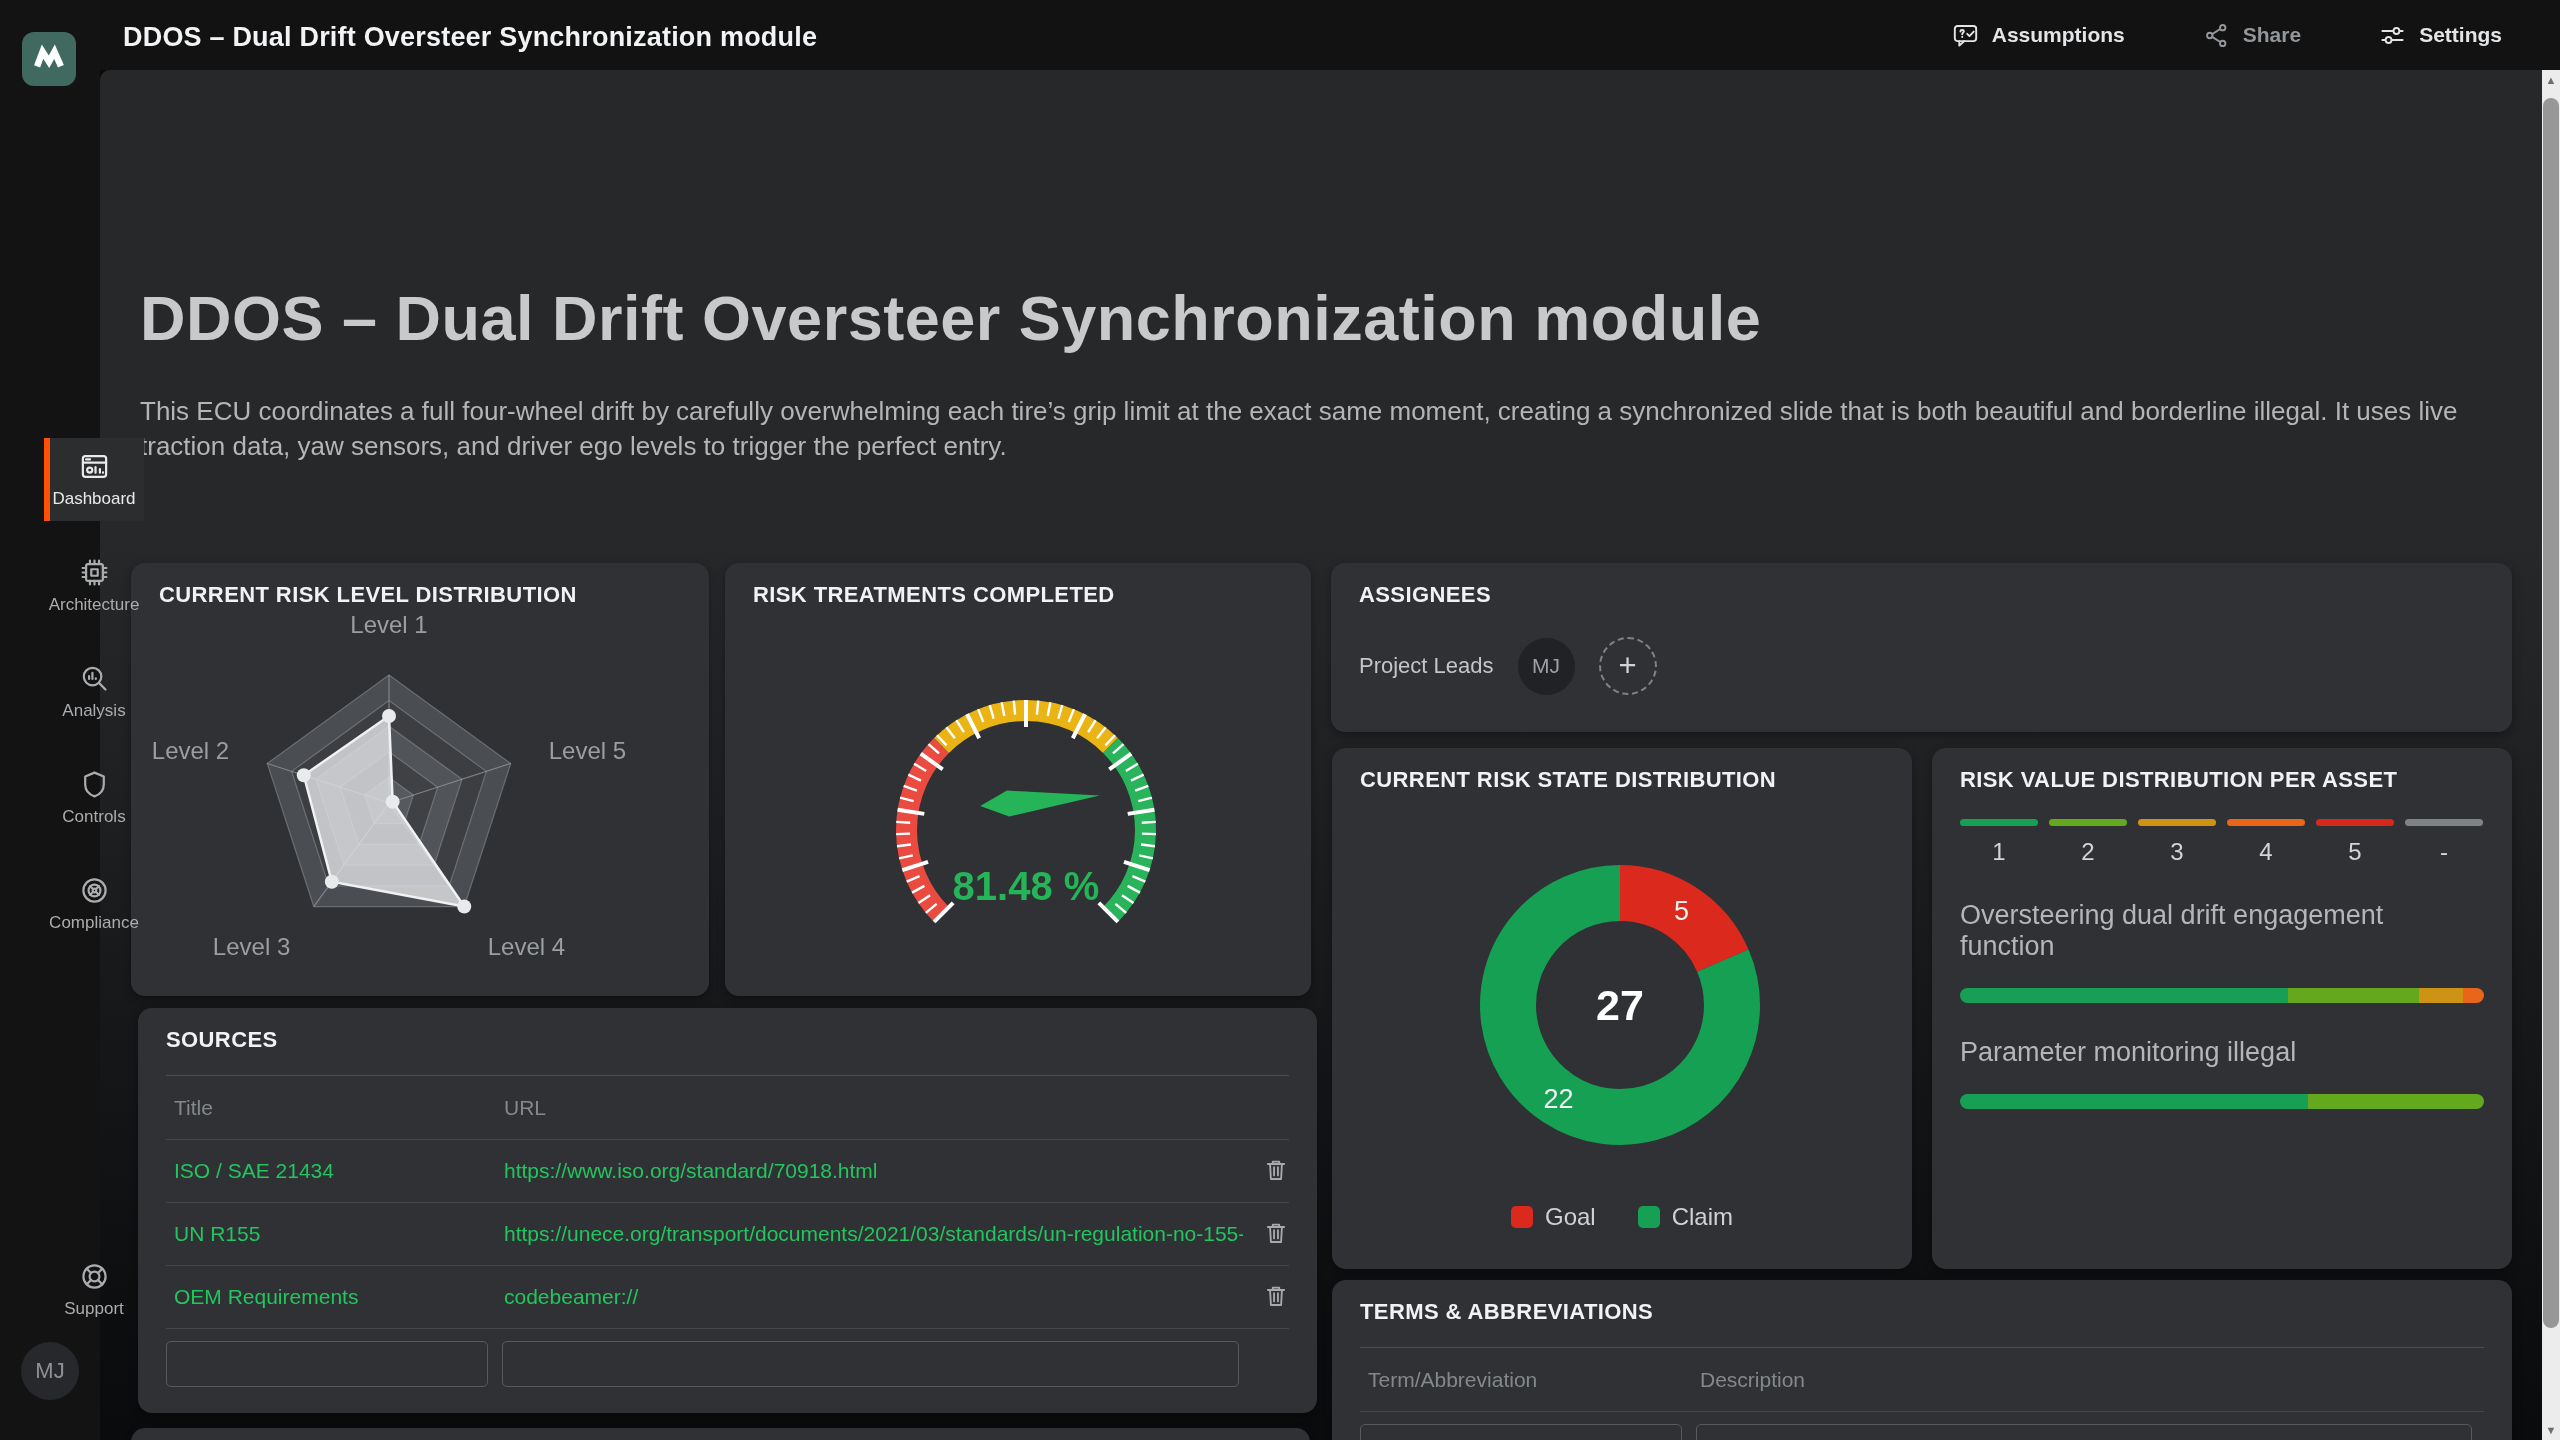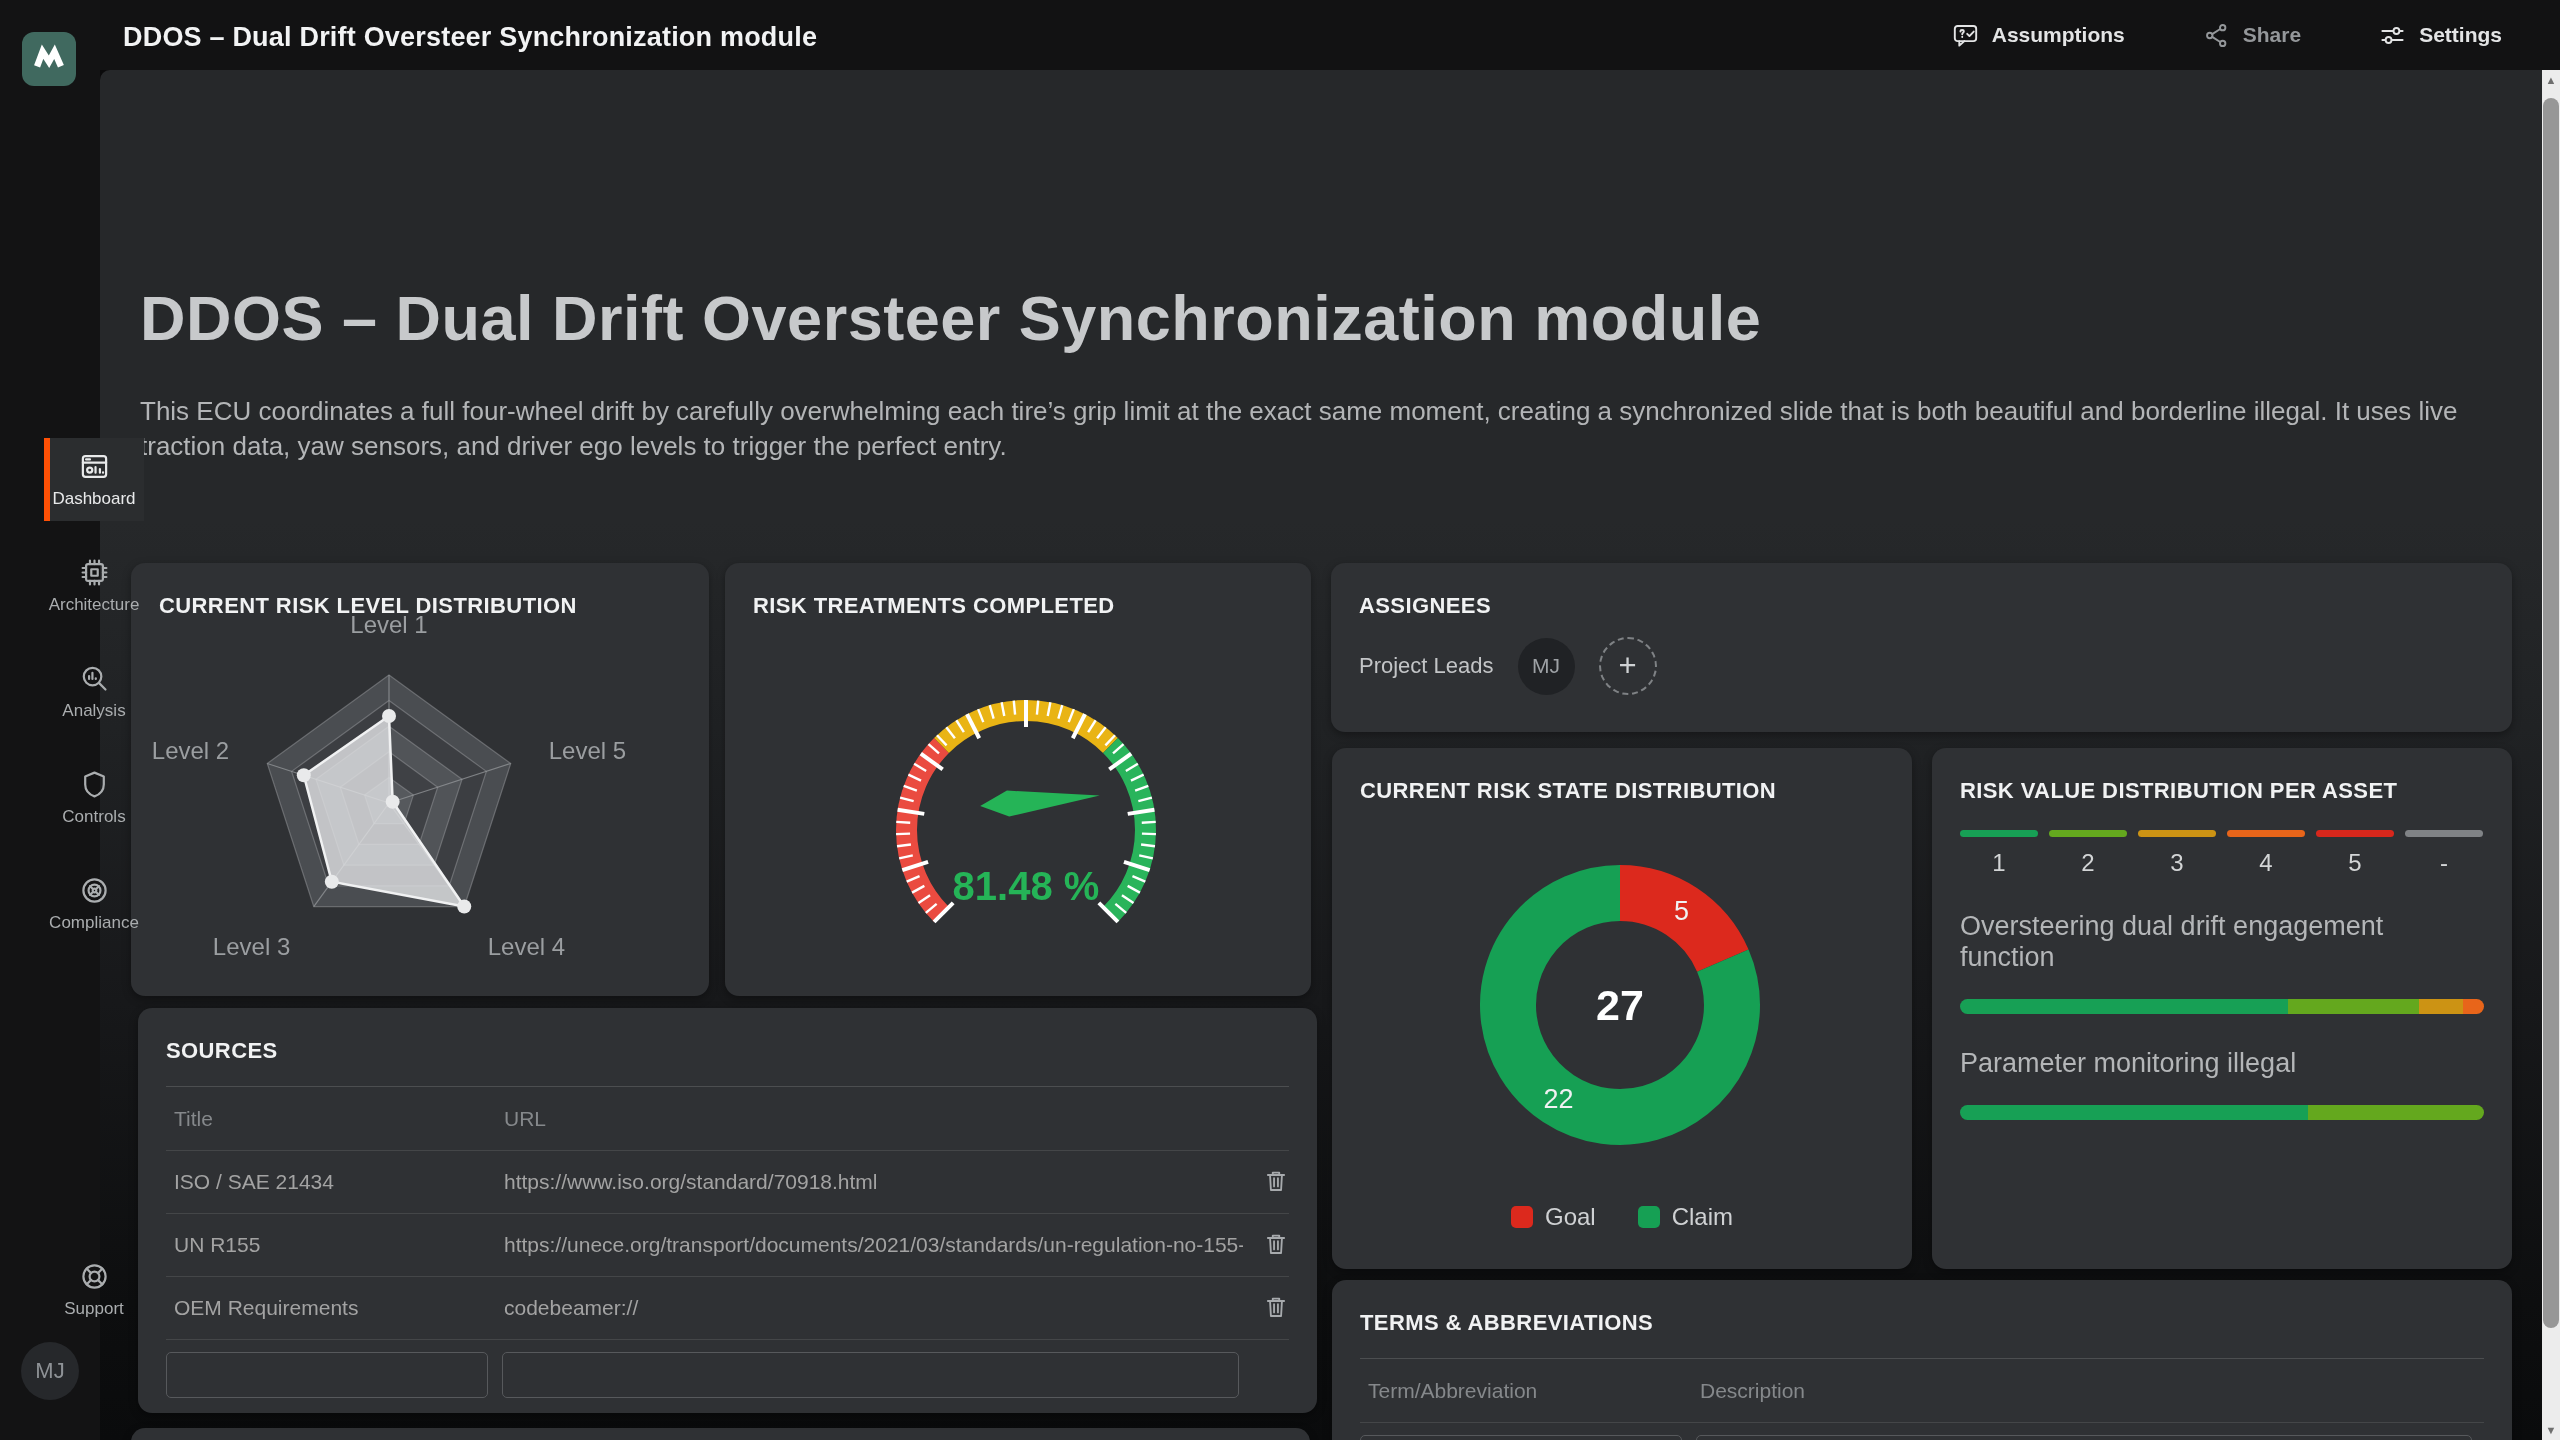--- a/index.html
+++ b/index.html
@@ -29,21 +29,21 @@
   .avatar-side { position:absolute; top:1342px; left:21px; width:58px; height:58px; border-radius:50%;
                  background:#26282b; color:#8e9296; font-size:22px; display:flex; align-items:center; justify-content:center; cursor:pointer; }
 
   
   .main { position:absolute; left:100px; top:70px; width:2442px; height:1370px; border-radius:10px 0 0 0; overflow:hidden;
           background:linear-gradient(180deg,#26282a 0%,#26282a 33%,#202224 48%,#17181a 68%,#0d0e0f 90%,#0a0b0c 100%); }
   .hero { position:absolute; left:40px; top:212px; width:2380px; }
   .hero h1 { font-size:63px; font-weight:700; color:#c7c9cb; letter-spacing:.5px; }
   .hero p  { margin-top:40px; font-size:26px; line-height:35px; color:#b3b5b7; }
 
-  .card { position:absolute; background:#2f3134; border-radius:14px; padding:30px 28px; box-shadow:0 3px 8px rgba(0,0,0,.35); }
+  .card { position:absolute; background:#2f3134; border-radius:14px; padding:19px 28px; box-shadow:0 3px 8px rgba(0,0,0,.35); }
   .card-title { font-size:22px; font-weight:700; color:#f1f2f3; letter-spacing:.4px; }
   #card-radar    { left:31px;   top:493px;  width:578px;  height:433px; }
   #card-gauge    { left:625px;  top:493px;  width:586px;  height:433px; }
   #card-assign   { left:1231px; top:493px;  width:1181px; height:169px; }
   #card-donut    { left:1232px; top:678px;  width:580px;  height:521px; }
   #card-assets   { left:1832px; top:678px;  width:580px;  height:521px; }
   #card-sources  { left:31px;   top:938px;  width:1179px; height:405px;margin-left:7px; }
   #card-terms    { left:1232px; top:1210px; width:1180px; height:220px; }
   #card-partial  { left:31px;   top:1358px; width:1179px; height:60px; padding:0; }
   .chart-abs { position:absolute; left:0; top:0; width:100%; height:100%; }
@@ -70,21 +70,21 @@
   .asset-name { font-size:27px; color:#b4b6b8; }
   .asset-bar { margin-top:26px; width:524px; height:15px; border-radius:8px; overflow:hidden; display:flex; }
   .asset-bar > div { height:100%; }
 
   
   .card-rule { border:none; border-top:1.5px solid rgba(255,255,255,.14); margin-top:22px; }
   .tbl-head, .tbl-row { display:grid; align-items:center; }
   .src-grid { grid-template-columns:330px 1fr 46px; }
   .trm-grid { grid-template-columns:332px 1fr; }
   .tbl-head { height:64px; border-bottom:1.5px solid rgba(255,255,255,.10); color:#85888b; font-size:21px; }
-  .tbl-row  { height:63px; border-bottom:1.5px solid rgba(255,255,255,.10); color:#a3a3a3; font-size:21px; }
+  .tbl-row  { height:63px; border-bottom:1.5px solid rgba(255,255,255,.10); color:#22c55e; font-size:21px; }
   .cell { padding-left:8px; white-space:nowrap; overflow:hidden; }
   .trash-btn { background:none; border:none; color:#a7aaad; cursor:pointer; justify-self:end; }
   .trash-btn svg { width:26px; height:30px; }
   .add-inputs { display:flex; gap:14px; margin-top:12px; }
   .add-inputs input { height:46px; background:transparent; border:1.5px solid #57595c; border-radius:5px;
                       color:#d2d4d5; font-size:20px; padding:0 12px; }
   .inp-sm { width:322px; } .inp-lg { width:737px; } .inp-xl { width:776px; } .inp-tall { height:60px !important; }
 
   #card-partial { background:#2f3134; border-radius:14px 14px 0 0; }
 

